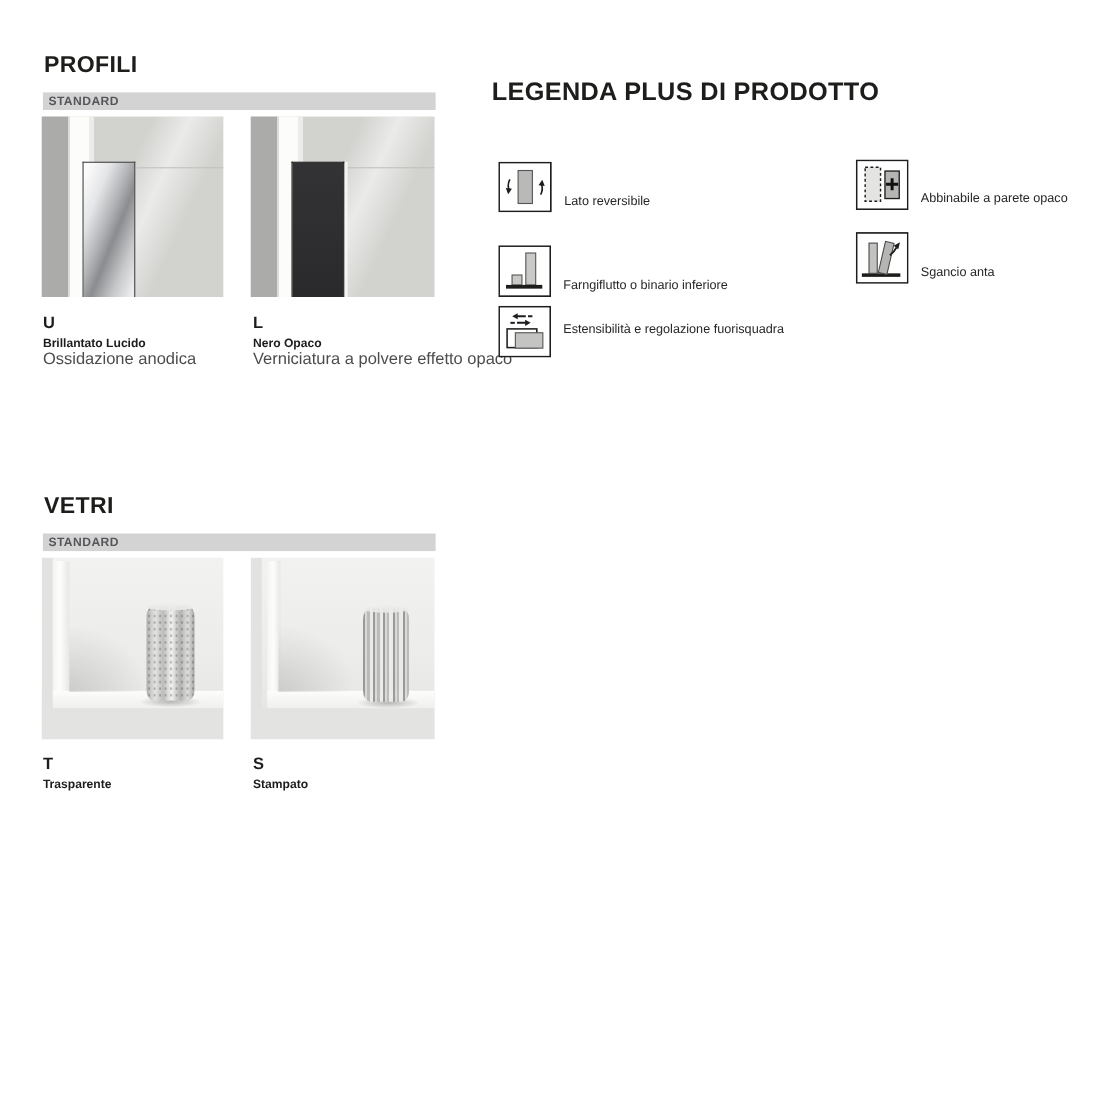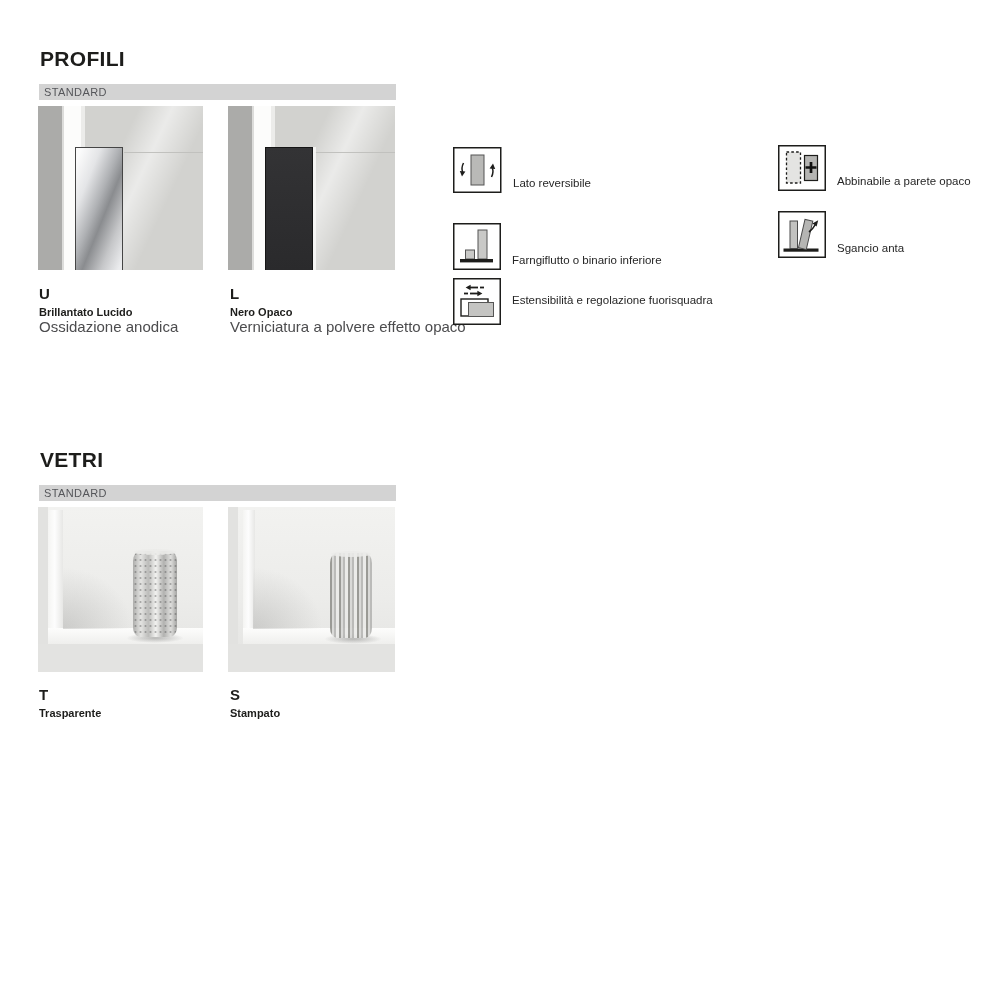--- a/index.html
+++ b/index.html
@@ -7,21 +7,21 @@
   .page { position:relative; width:1000px; height:1000px; background:#ffffff; overflow:hidden; }
 
   
   .section-title { position:absolute; font-weight:700; color:#1d1d1b; font-size:21px; letter-spacing:.3px; }
   .title-profili { left:40px; top:47px; }
   .title-vetri   { left:40px; top:448px; }
   .title-legenda { left:447px; top:70px; font-size:23px; }
 
   
   .standard-bar { position:absolute; left:39px; width:357px; height:16px; background:#d3d3d3;
-    color:#55565a; font-size:11px; font-weight:400; line-height:16px; padding-left:5px;
+    color:#55565a; font-size:11px; font-weight:700; line-height:16px; padding-left:5px;
     box-sizing:border-box; letter-spacing:.4px; }
   .bar-profili { top:84px; }
   .bar-vetri   { top:485px; }
 
   
   .photo { position:absolute; width:165px; height:164px; overflow:hidden; }
   .photo-1 { left:38px; }
   .photo-2 { left:228px; width:167px; }
   .row-profili { top:106px; }
   .row-vetri   { top:507px; height:165px; }
@@ -101,20 +101,21 @@
   </div>
 
   <div class="caption-code col-1 code-profili">U</div>
   <div class="caption-name col-1 name-profili">Brillantato Lucido</div>
   <div class="caption-desc col-1 desc-profili">Ossidazione anodica</div>
 
   <div class="caption-code col-2 code-profili">L</div>
   <div class="caption-name col-2 name-profili">Nero Opaco</div>
   <div class="caption-desc col-2 desc-profili">Verniciatura a polvere effetto opaco</div>
 
+  <div class="section-title title-legenda">LEGENDA PLUS DI PRODOTTO</div>
 
   <div class="legend-item li-1">
     <svg class="legend-icon" width="49" height="46" viewBox="0 0 49 46">
       <rect x="0.75" y="0.75" width="47" height="44.5" fill="#ffffff" stroke="#1d1d1b" stroke-width="1.5"></rect>
       <rect x="18" y="8" width="13" height="30" fill="#b9b9b7" stroke="#555555"></rect>
       <path d="M10.5,16 q-2.5,5 -0.8,9" fill="none" stroke="#1d1d1b" stroke-width="1.5"></path>
       <polygon points="6.8,24 12.4,24.6 9,29.6" fill="#1d1d1b"></polygon>
       <path d="M38.5,30 q2.5,-5 0.8,-9" fill="none" stroke="#1d1d1b" stroke-width="1.5"></path>
       <polygon points="42.2,22 36.6,21.4 40,16.4" fill="#1d1d1b"></polygon>
     </svg>

